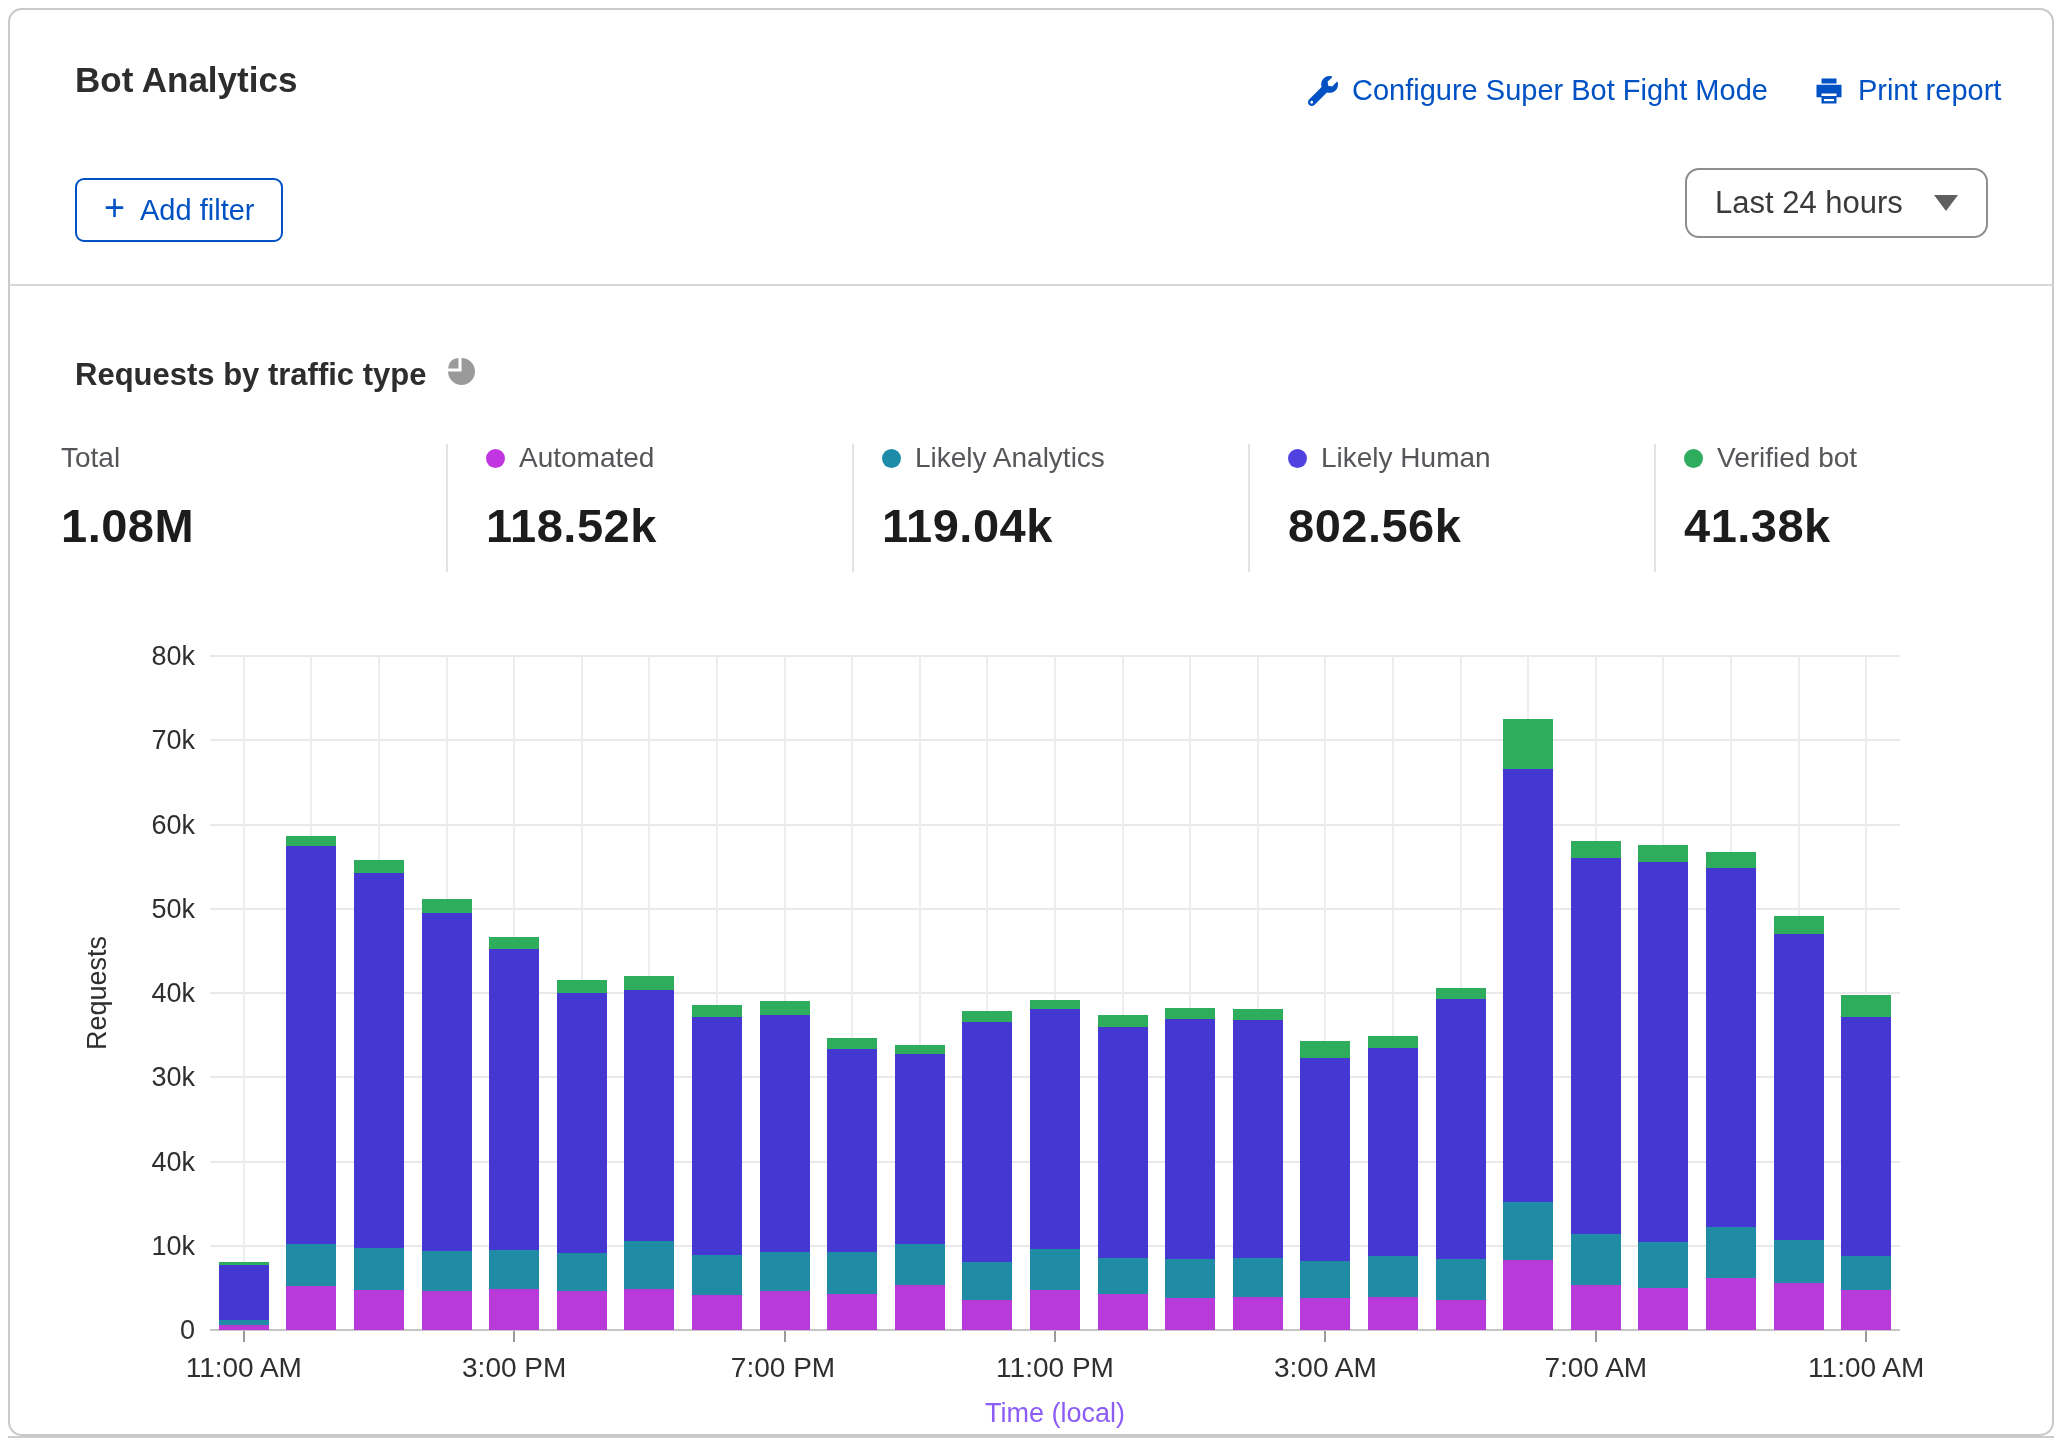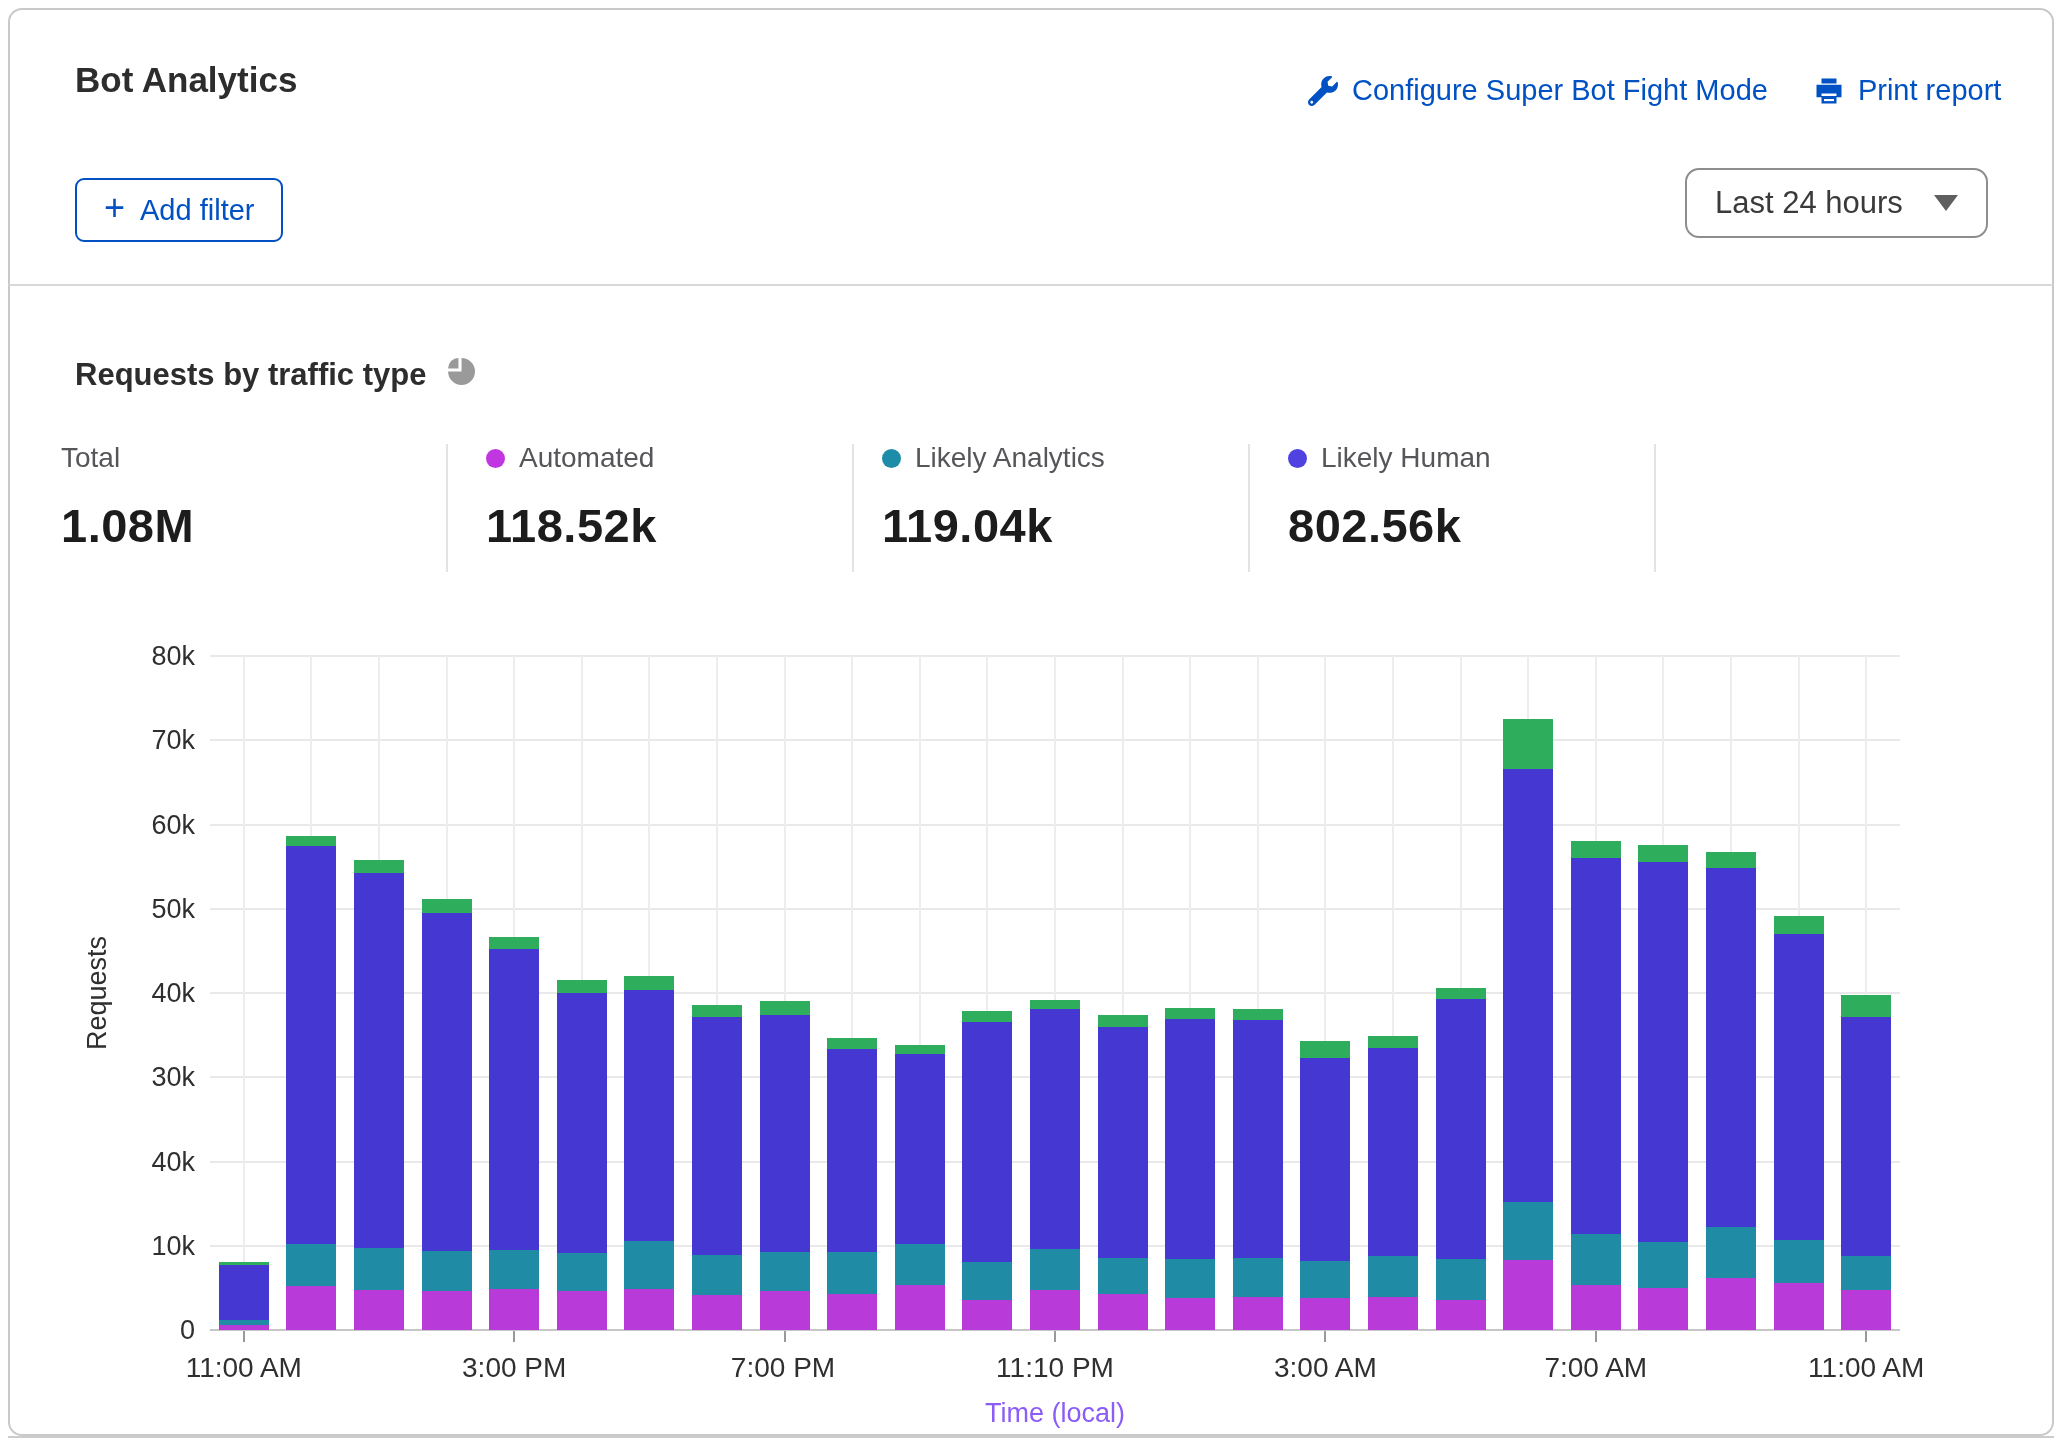--- a/index.html
+++ b/index.html
@@ -116,20 +116,27 @@
       </div>
       <div class="stat-value">119.04k</div>
     </div>
     <div class="stat" style="left: 1288px;">
       <div class="stat-label-row">
         <div class="dot" style="background: rgb(79, 66, 224);"></div>
         <div>Likely Human</div>
       </div>
       <div class="stat-value">802.56k</div>
     </div>
+    <div class="stat" style="left: 1684px;">
+      <div class="stat-label-row">
+        <div class="dot" style="background: rgb(47, 173, 94);"></div>
+        <div>Verified bot</div>
+      </div>
+      <div class="stat-value">41.38k</div>
+    </div>
     <div class="stat-divider" style="left: 446px;"></div>
     <div class="stat-divider" style="left: 852px;"></div>
     <div class="stat-divider" style="left: 1248px;"></div>
     <div class="stat-divider" style="left: 1654px;"></div>
   </div>
 
 <div class="chart">
   <div id="plot">
       <div class="hgrid base" style="top: 673px;"></div>
       <div class="hgrid" style="top: 588.75px;"></div>
@@ -326,21 +333,21 @@
       <div class="ylab" style="top: 807.5px;">60k</div>
       <div class="ylab" style="top: 723.25px;">70k</div>
       <div class="ylab" style="top: 639px;">80k</div>
       <div class="tick" style="left: 242.8px;"></div>
       <div class="xlab" style="left: 133.8px;">11:00 AM</div>
       <div class="tick" style="left: 513.2px;"></div>
       <div class="xlab" style="left: 404.2px;">3:00 PM</div>
       <div class="tick" style="left: 783.6px;"></div>
       <div class="xlab" style="left: 673px;">7:00 PM</div>
       <div class="tick" style="left: 1054px;"></div>
-      <div class="xlab" style="left: 945px;">11:10 PM</div>
+      <div class="xlab" style="left: 945px;">11:00 PM</div>
       <div class="tick" style="left: 1324.4px;"></div>
       <div class="xlab" style="left: 1215.4px;">3:00 AM</div>
       <div class="tick" style="left: 1594.8px;"></div>
       <div class="xlab" style="left: 1485.8px; text-align: center;">7:00 AM</div>
       <div class="tick" style="left: 1865.2px;"></div>
       <div class="xlab" style="left: 1756.2px;">11:00 AM</div>
     </div>
   <div class="y-axis-title">Requests</div>
   <div class="x-axis-title">Time (local)</div>
 </div>

